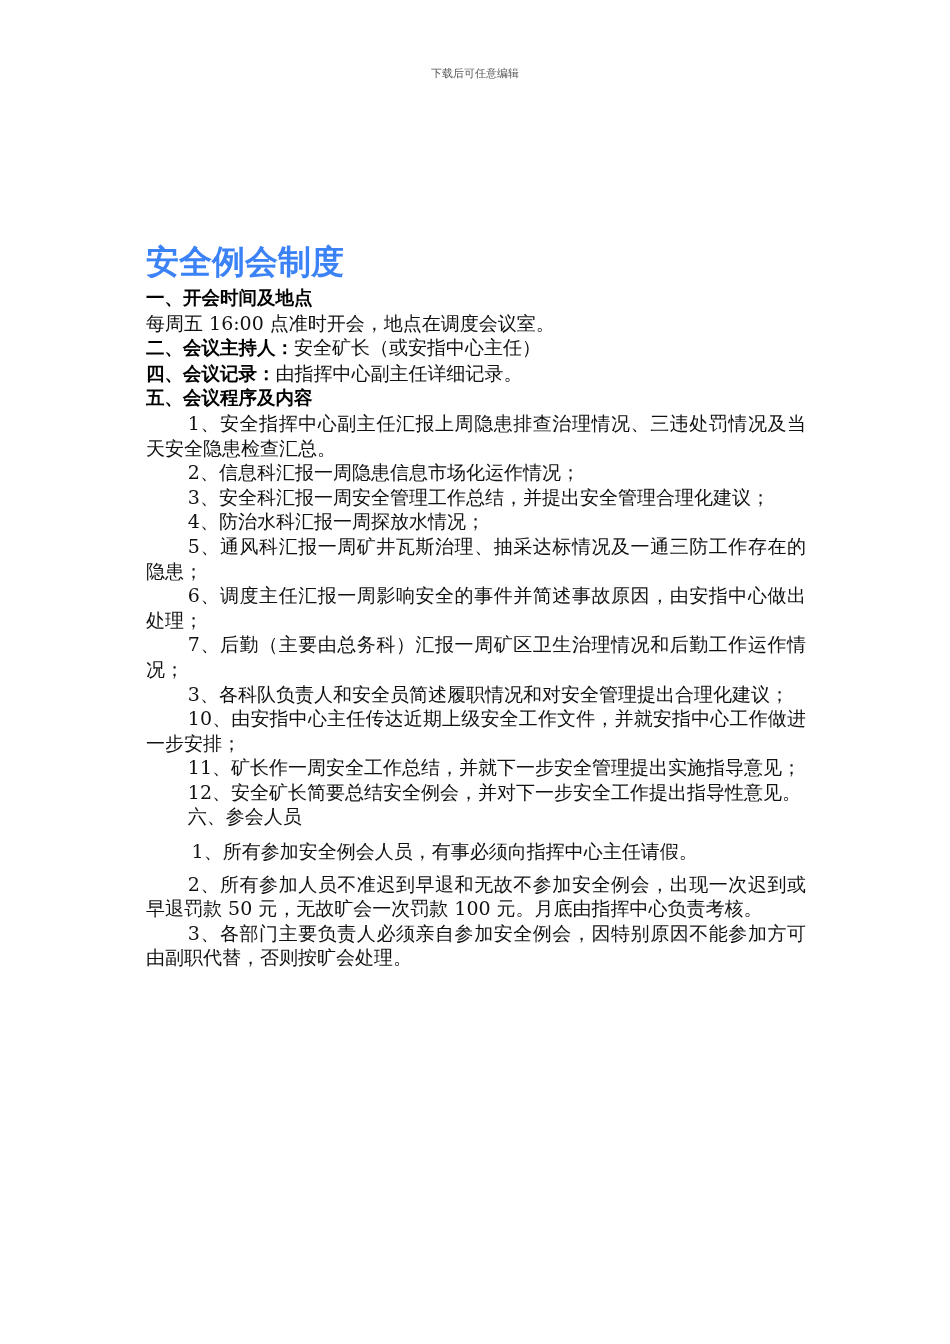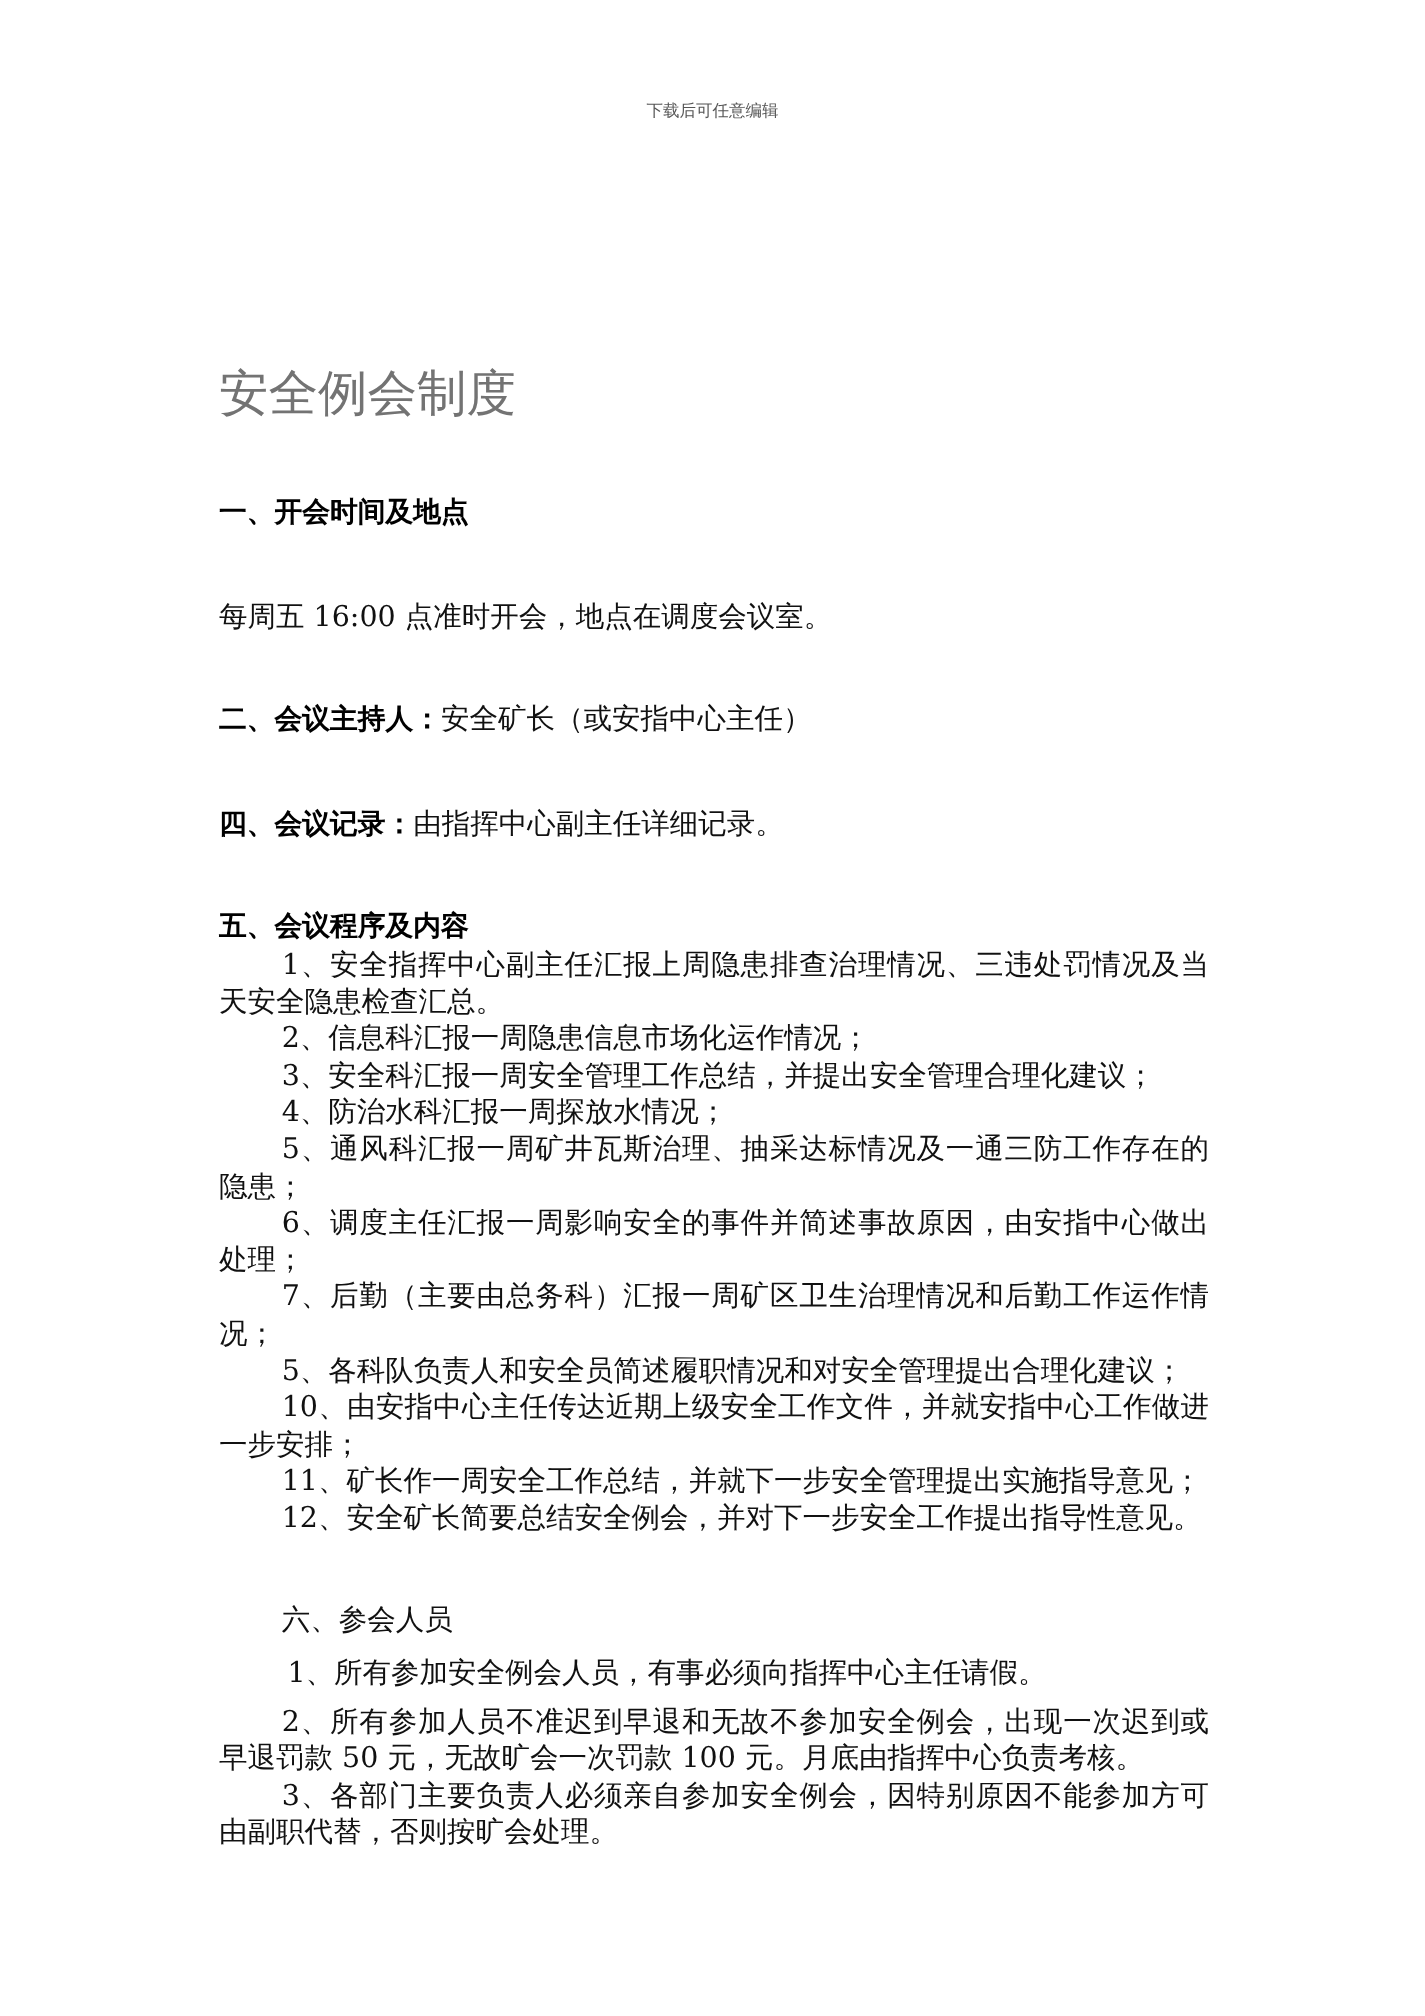--- a/index.html
+++ b/index.html
@@ -9,24 +9,24 @@
     position: absolute; top: 66px; left: 0; width: 950px; text-align: center;
     font-family: "DejaVu Serif", serif; font-size: 11px; color: #555;
   }
   .content {
     position: absolute; left: 146px; top: 238px; width: 660px;
     font-family: "DejaVu Serif", "Liberation Serif", serif;
     color: #111; font-size: 19px; line-height: 24.6px;
   }
   .title {
     font-family: "DejaVu Sans", sans-serif; font-size: 33px; line-height: 48px;
-    font-weight: normal; margin: 0 0 0 0; color: #737373;
+    font-weight: bold; margin: 0 0 0 0; color: #3b82f6;
   }
   .h { font-family: "DejaVu Sans", sans-serif; font-weight: bold; font-size: 18.5px; color: #000; }
-  .line { white-space: nowrap; margin-top: 44px; }
+  .line { white-space: nowrap; }
   .wrap { text-align: justify; text-align-last: left; }
   .indent { text-indent: 2.2em; }
   .hang { display: flex; }
   .hang .lbl { flex: none; }
   .hang .txt { flex: 1; }
   .sec6-1 { margin-top: 10px; margin-bottom: 8px; text-indent: 2.4em; }
 </style>
 </head>
 <body>
 
@@ -49,21 +49,21 @@
     </div>
 
     <div class="h line">五、会议程序及内容</div>
     <div class="wrap indent">1、安全指挥中心副主任汇报上周隐患排查治理情况、三违处罚情况及当天安全隐患检查汇总。</div>
     <div class="wrap indent">2、信息科汇报一周隐患信息市场化运作情况；</div>
     <div class="wrap indent">3、安全科汇报一周安全管理工作总结，并提出安全管理合理化建议；</div>
     <div class="wrap indent">4、防治水科汇报一周探放水情况；</div>
     <div class="wrap indent">5、通风科汇报一周矿井瓦斯治理、抽采达标情况及一通三防工作存在的隐患；</div>
     <div class="wrap indent">6、调度主任汇报一周影响安全的事件并简述事故原因，由安指中心做出处理；</div>
     <div class="wrap indent">7、后勤（主要由总务科）汇报一周矿区卫生治理情况和后勤工作运作情况；</div>
-    <div class="wrap indent">5、各科队负责人和安全员简述履职情况和对安全管理提出合理化建议；</div>
+    <div class="wrap indent">3、各科队负责人和安全员简述履职情况和对安全管理提出合理化建议；</div>
     <div class="wrap indent">10、由安指中心主任传达近期上级安全工作文件，并就安指中心工作做进一步安排；</div>
     <div class="wrap indent">11、矿长作一周安全工作总结，并就下一步安全管理提出实施指导意见；</div>
     <div class="wrap indent">12、安全矿长简要总结安全例会，并对下一步安全工作提出指导性意见。</div>
 
     <div class="indent line">六、参会人员</div>
     <div class="sec6-1 line">1、所有参加安全例会人员，有事必须向指挥中心主任请假。</div>
     <div class="wrap indent">2、所有参加人员不准迟到早退和无故不参加安全例会，出现一次迟到或早退罚款 50 元，无故旷会一次罚款 100 元。月底由指挥中心负责考核。</div>
     <div class="wrap indent">3、各部门主要负责人必须亲自参加安全例会，因特别原因不能参加方可由副职代替，否则按旷会处理。</div>
   </div>
 </div>

